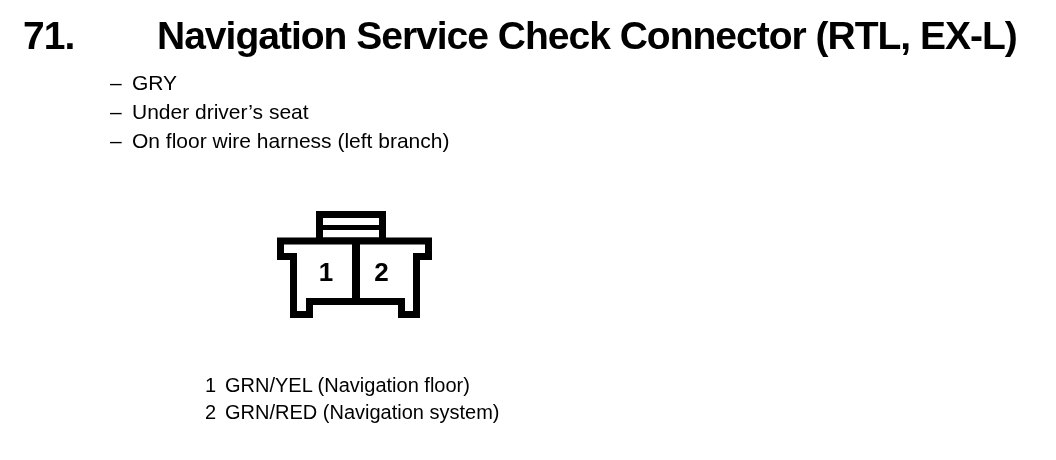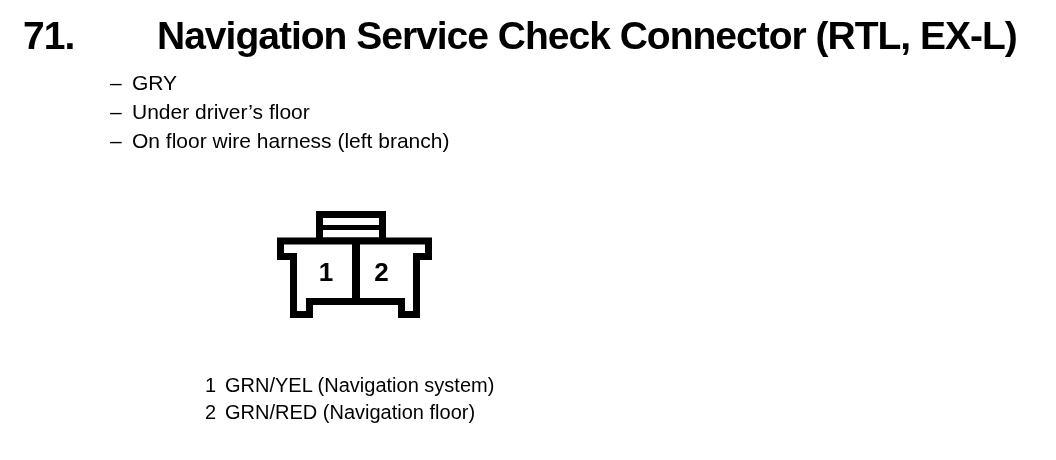--- a/index.html
+++ b/index.html
@@ -88,21 +88,21 @@
     <span class="title">Navigation Service Check Connector (RTL, EX-L)</span>
   </div>
 
   <div class="details">
     <div class="detail-row">
       <span class="dash">–</span>
       <span>GRY</span>
     </div>
     <div class="detail-row">
       <span class="dash">–</span>
-      <span>Under driver’s floor</span>
+      <span>Under driver’s seat</span>
     </div>
     <div class="detail-row">
       <span class="dash">–</span>
       <span>On floor wire harness (left branch)</span>
     </div>
   </div>
 
   <svg class="connector-svg" width="170" height="120" viewBox="0 0 170 120">
 
     <rect x="49.5" y="9.5" width="63" height="26.5" fill="#ffffff" stroke="#000000" stroke-width="7"></rect>
@@ -112,21 +112,21 @@
 
     <line x1="86" y1="36" x2="86" y2="98" stroke="#000000" stroke-width="8"></line>
 
     <text x="56" y="76" text-anchor="middle" fill="#000000">1</text>
     <text x="111.5" y="76" text-anchor="middle" fill="#000000">2</text>
   </svg>
 
   <div class="pins">
     <div class="pin-row">
       <span class="pin-num">1</span>
-      <span class="pin-label">GRN/YEL (Navigation system)</span>
+      <span class="pin-label">GRN/YEL (Navigation floor)</span>
     </div>
     <div class="pin-row">
       <span class="pin-num">2</span>
-      <span class="pin-label">GRN/RED (Navigation floor)</span>
+      <span class="pin-label">GRN/RED (Navigation system)</span>
     </div>
   </div>
 
 </div>
 
 </body></html>

